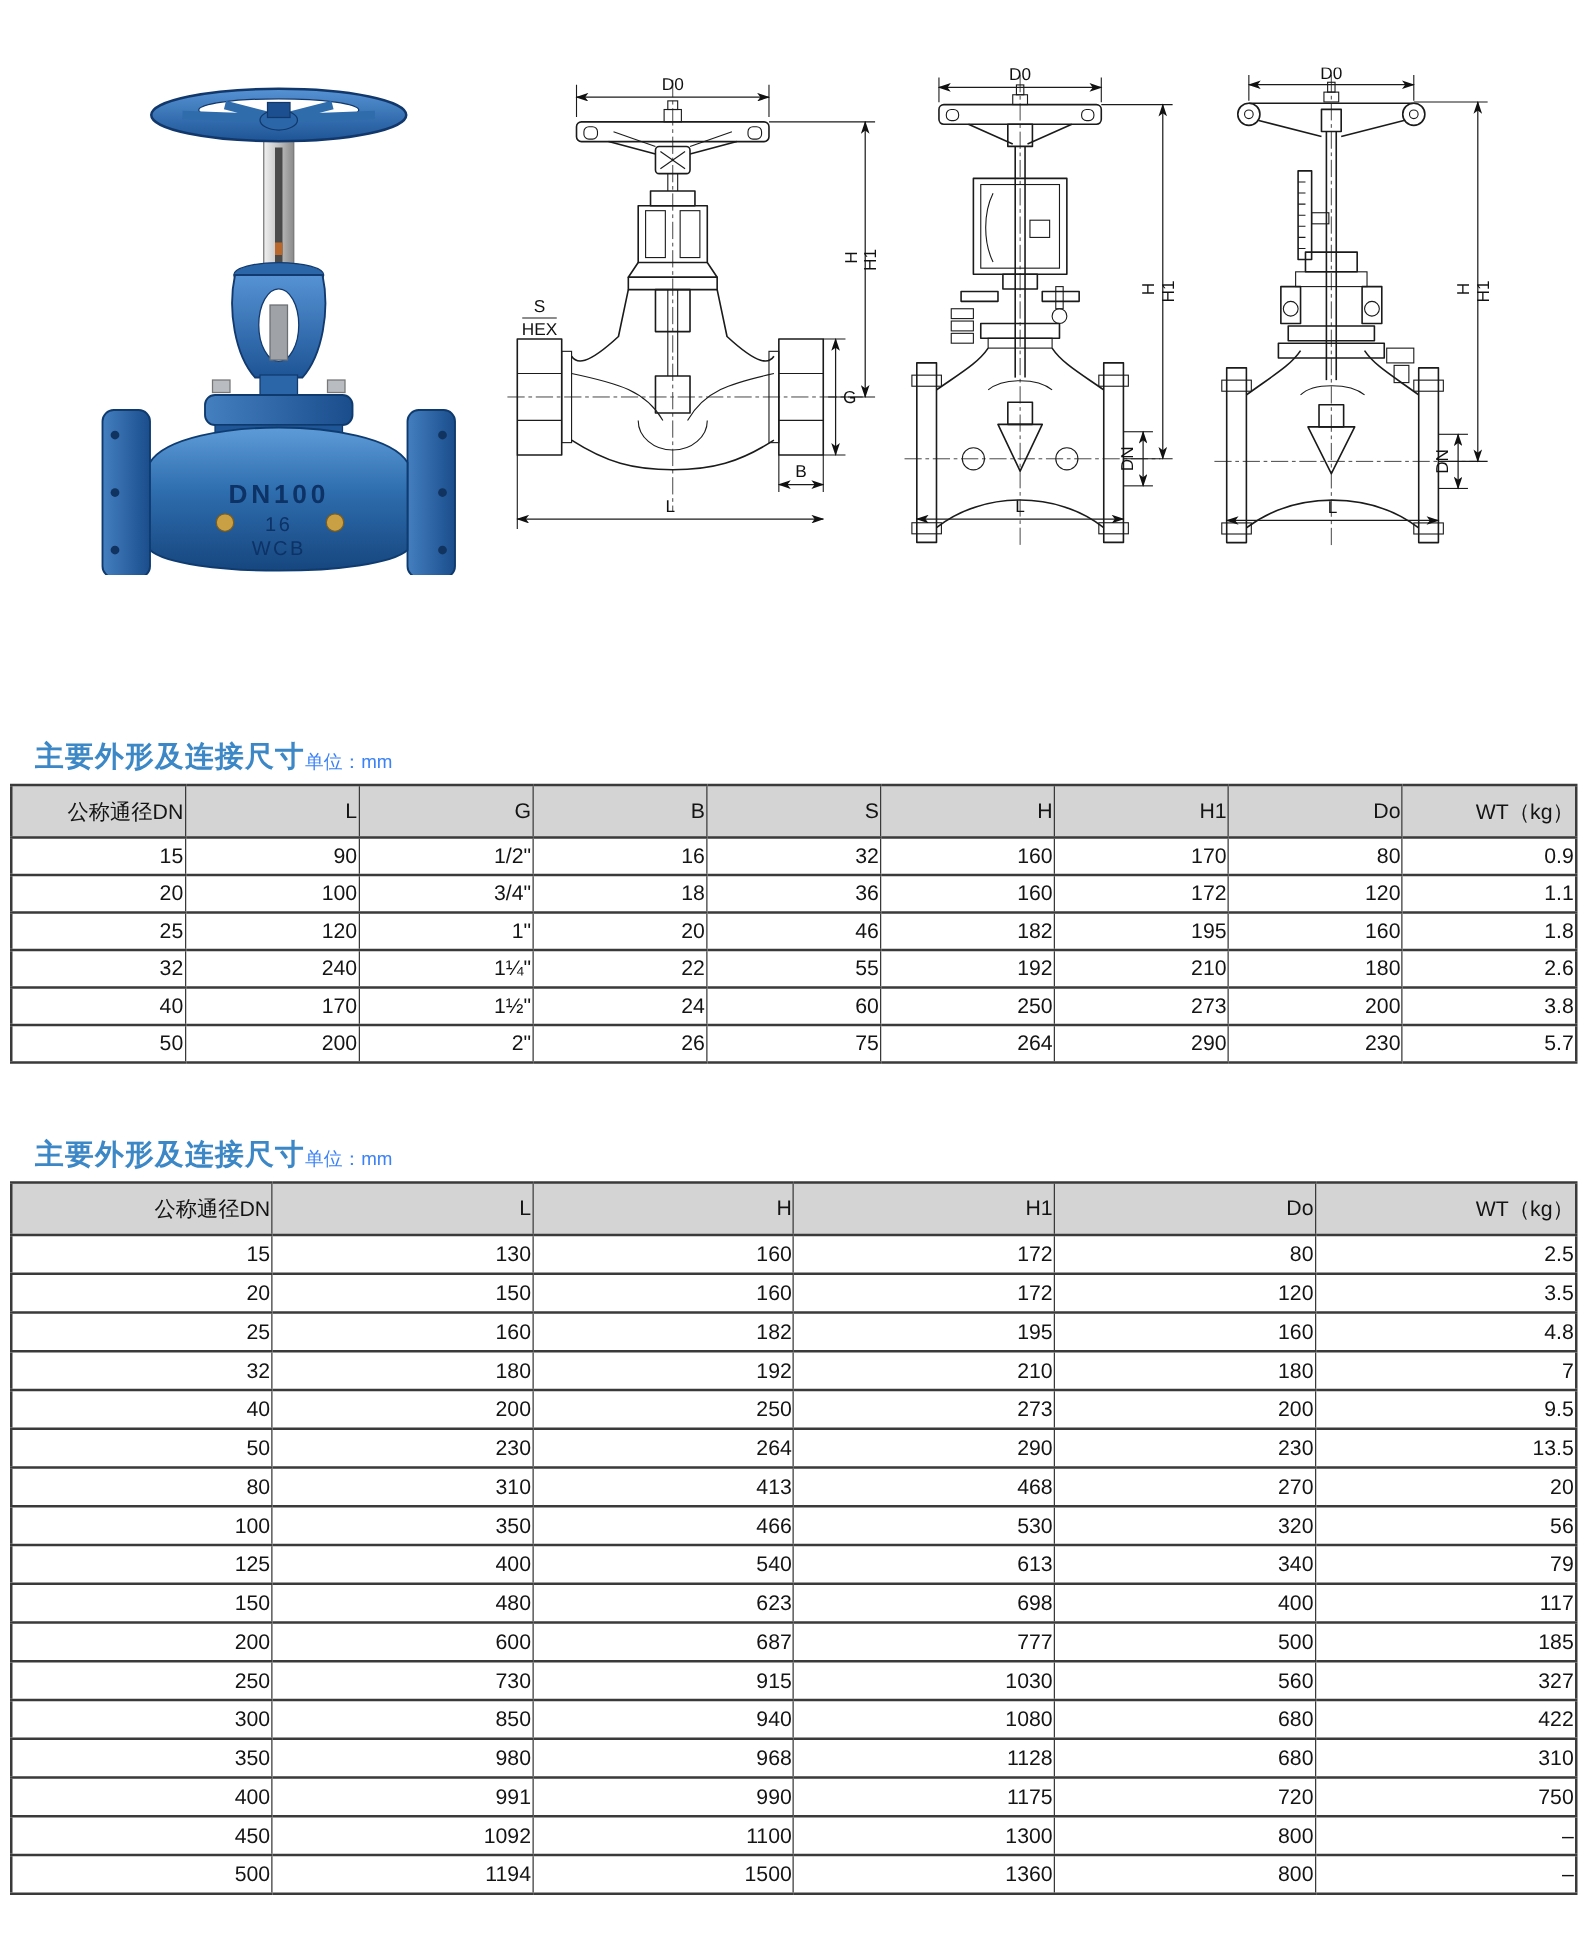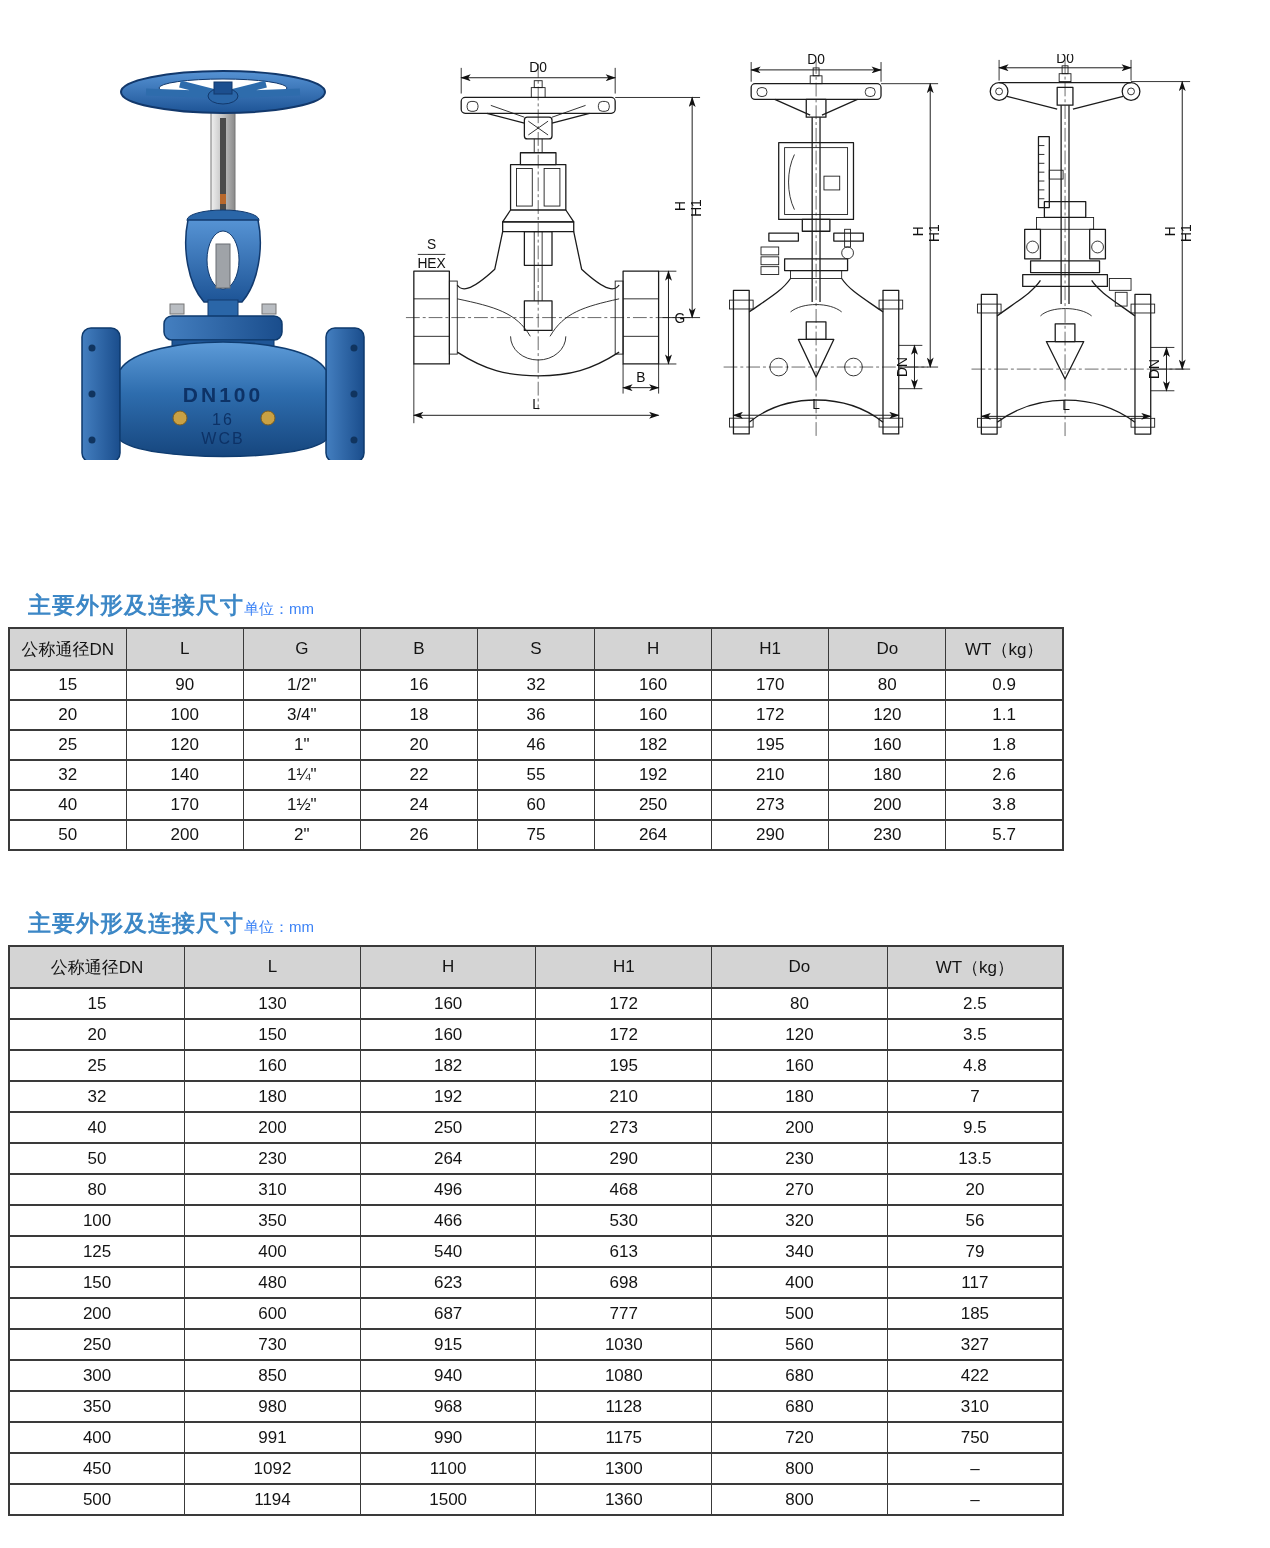--- a/index.html
+++ b/index.html
@@ -6,21 +6,21 @@
   body{
     width:1270px;height:1548px;position:relative;background:#ffffff;
     font-family:"Liberation Sans", sans-serif;color:#111;overflow:hidden;
   }
   .abs{position:absolute;}
   
   .section-head{display:flex;align-items:flex-end;width:1254px;margin-left:20px;}
   .sec-title{font-size:23px;font-weight:bold;color:#3c87c6;letter-spacing:1px;margin:0;}
   .unit-label{font-size:15px;color:#3b82f6;padding-bottom:2px;}
   
-  table.dims{border-collapse:collapse;width:1056px;table-layout:fixed;text-align:center;
+  table.dims{border-collapse:collapse;width:1254px;table-layout:fixed;text-align:right;
     font-size:17px;color:#141414;margin-top:6px;border:2px solid #3a3a3a;}
   table.dims th{background:#d4d4d4;font-weight:normal;height:38px;
     border-left:1px solid #3a3a3a;border-right:1px solid #3a3a3a;
     border-top:2px solid #3a3a3a;border-bottom:2px solid #3a3a3a;font-size:17px;}
   table.dims td{height:26px;
     border-left:1px solid #3a3a3a;border-right:1px solid #3a3a3a;
     border-top:2px solid #3a3a3a;border-bottom:2px solid #3a3a3a;}
   #table2 td{height:27px;}
   
   .ol{stroke:#1b1b1b;stroke-width:1.3;fill:none;stroke-linejoin:round;}
@@ -436,21 +436,21 @@
           <td>1"</td>
           <td>20</td>
           <td>46</td>
           <td>182</td>
           <td>195</td>
           <td>160</td>
           <td>1.8</td>
         </tr>
         <tr>
           <td>32</td>
-          <td>140</td>
+          <td>240</td>
           <td>1¼"</td>
           <td>22</td>
           <td>55</td>
           <td>192</td>
           <td>210</td>
           <td>180</td>
           <td>2.6</td>
         </tr>
         <tr>
           <td>40</td>
@@ -539,21 +539,21 @@
           <td>50</td>
           <td>230</td>
           <td>264</td>
           <td>290</td>
           <td>230</td>
           <td>13.5</td>
         </tr>
         <tr>
           <td>80</td>
           <td>310</td>
-          <td>496</td>
+          <td>413</td>
           <td>468</td>
           <td>270</td>
           <td>20</td>
         </tr>
         <tr>
           <td>100</td>
           <td>350</td>
           <td>466</td>
           <td>530</td>
           <td>320</td>

